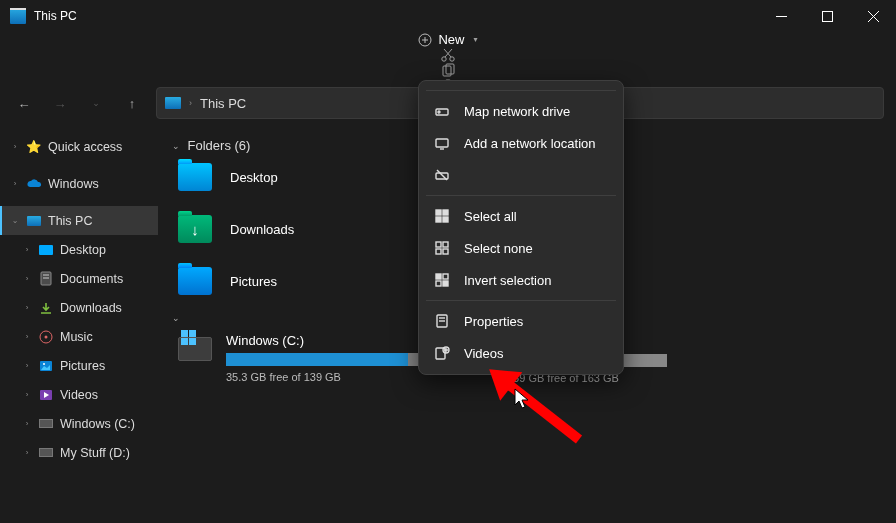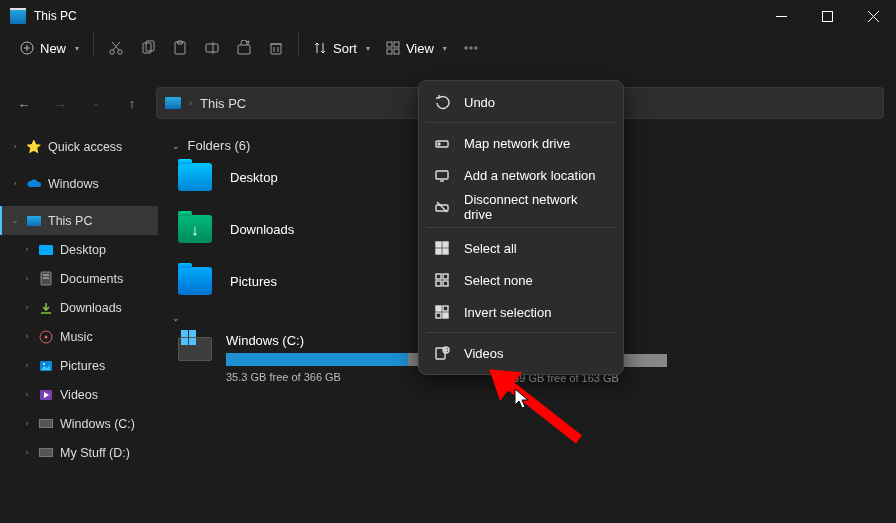--- a/index.html
+++ b/index.html
@@ -5,21 +5,21 @@
   * { box-sizing: border-box; margin: 0; padding: 0; font-family: "Segoe UI", sans-serif; }
   body { background: #1c1c1c; color: #fff; width: 896px; height: 523px; overflow: hidden; position: relative; font-size: 13px; }
   
   .titlebar { display: flex; align-items: center; height: 32px; padding-left: 10px; }
   .titlebar .icon { width: 16px; height: 16px; background: linear-gradient(#29abe2,#0d6fb8); margin-right: 8px; border-radius: 1px; position: relative; }
   .titlebar .icon::before { content:""; position:absolute; top:0; left:0; right:0; height:2px; background:#e0e0e0; }
   .titlebar .title { flex:1; font-size: 12px; color: #fff; }
   .winbtns { display:flex; }
   .winbtn { width: 46px; height: 32px; display:flex; align-items:center; justify-content:center; color:#fff; }
   
-  .toolbar { display:flex; align-items:flex-start; height: 48px; padding: 0 12px; gap: 0; }
+  .toolbar { display:flex; align-items:center; height: 48px; padding: 0 12px; gap: 0; flex-direction: column; }
   .tbtn { height: 32px; padding: 0 8px; display:flex; align-items:center; gap:6px; color:#9e9e9e; border-radius:4px; }
   .tbtn.text { color:#fff; }
   .tbtn svg { stroke:#9e9e9e; fill:none; }
   .tsep { width:1px; height:24px; background:#3a3a3a; margin:0 6px; }
   .chev { font-size:8px; color:#9e9e9e; margin-left:3px; }
   
   .navrow { display:flex; align-items:center; height: 46px; padding: 0 12px; gap:12px; }
   .navbtns { display:flex; gap: 12px; align-items:center; }
   .navbtn { width:24px; height:24px; display:flex; align-items:center; justify-content:center; color:#bbb; }
   .navbtn.disabled { color:#555; }
@@ -317,46 +317,38 @@
               <span></span>
               <span></span>
               <span></span>
             </div>
           </div>
         <div class="drinfo">
           <span>Windows (C:)</span>
           <div class="drbar">
               <div class="fill" style="width:89%"></div>
             </div>
-          <span class="drfree">35.3 GB free of 366 GB</span>
+          <span class="drfree">35.3 GB free of 139 GB</span>
         </div>
       </div>
       <div class="drive">
         <div class="dricon" style="visibility:hidden"></div>
         <div class="drinfo">
           <span style="height:16px"></span>
           <div class="drbar" style="width:160px">
               <div class="fill" style="width:3%"></div>
             </div>
           <span class="drfree">159 GB free of 163 GB</span>
         </div>
       </div>
     </div>
   </div>
 </div>
 
 <div class="context">
-  <div class="citem">
-      <span class="cicon">
-        <svg width="16" height="16">
-          <path d="M5 4 a6 6 0 1 1 -2 5 M5 4 l-3 0 M5 4 l0 -3"></path>
-        </svg>
-      </span>
-      <span>Undo</span>
-    </div>
   <div class="csep"></div>
   <div class="citem">
       <span class="cicon">
         <svg width="16" height="16">
           <rect x="2" y="6" width="12" height="6" rx="1"></rect>
           <circle cx="5" cy="9" r="1"></circle>
         </svg>
       </span>
       <span>Map network drive</span>
     </div>
@@ -369,21 +361,20 @@
       </span>
       <span>Add a network location</span>
     </div>
   <div class="citem">
       <span class="cicon">
         <svg width="16" height="16">
           <rect x="2" y="6" width="12" height="6" rx="1"></rect>
           <line x1="3" y1="3" x2="13" y2="13"></line>
         </svg>
       </span>
-      <span>Disconnect network drive</span>
     </div>
   <div class="csep"></div>
   <div class="citem">
       <span class="cicon">
         <svg width="16" height="16">
           <rect x="2" y="2" width="5" height="5" fill="#ddd"></rect>
           <rect x="9" y="2" width="5" height="5" fill="#ddd"></rect>
           <rect x="2" y="9" width="5" height="5" fill="#ddd"></rect>
           <rect x="9" y="9" width="5" height="5" fill="#ddd"></rect>
         </svg>
@@ -409,20 +400,30 @@
           <rect x="2" y="9" width="5" height="5"></rect>
           <rect x="9" y="9" width="5" height="5" fill="#ddd"></rect>
         </svg>
       </span>
       <span>Invert selection</span>
     </div>
   <div class="csep"></div>
   <div class="citem">
       <span class="cicon">
         <svg width="16" height="16">
+          <rect x="3" y="2" width="10" height="12" rx="1"></rect>
+          <line x1="5" y1="5" x2="11" y2="5"></line>
+          <line x1="5" y1="8" x2="11" y2="8"></line>
+        </svg>
+      </span>
+      <span>Properties</span>
+    </div>
+  <div class="citem">
+      <span class="cicon">
+        <svg width="16" height="16">
           <rect x="2" y="3" width="9" height="11" rx="1"></rect>
           <circle cx="12" cy="5" r="3"></circle>
           <path d="M12 3 v4 M10 5 h4"></path>
         </svg>
       </span>
       <span>Videos</span>
     </div>
 </div>
 
 <div class="arrow">

